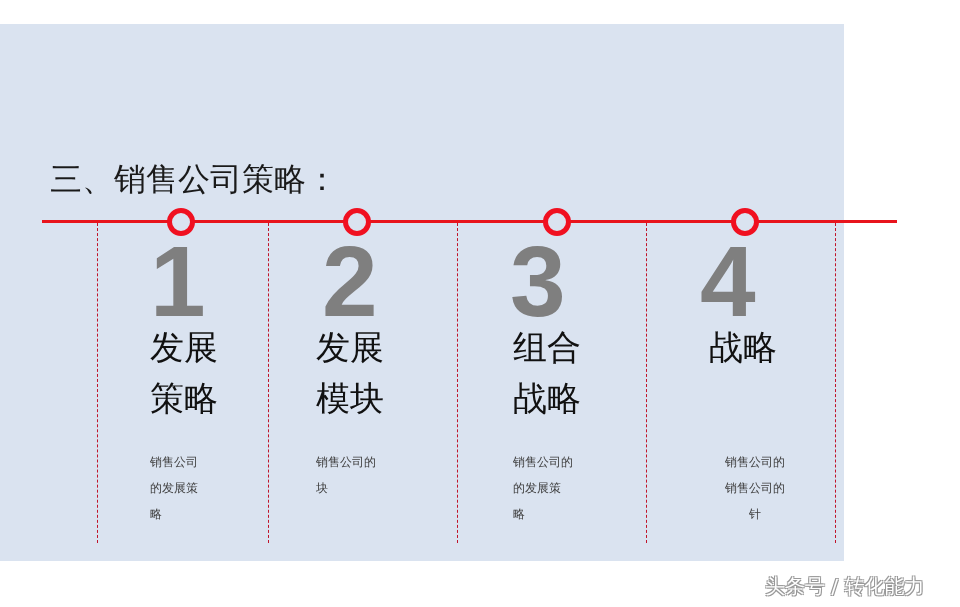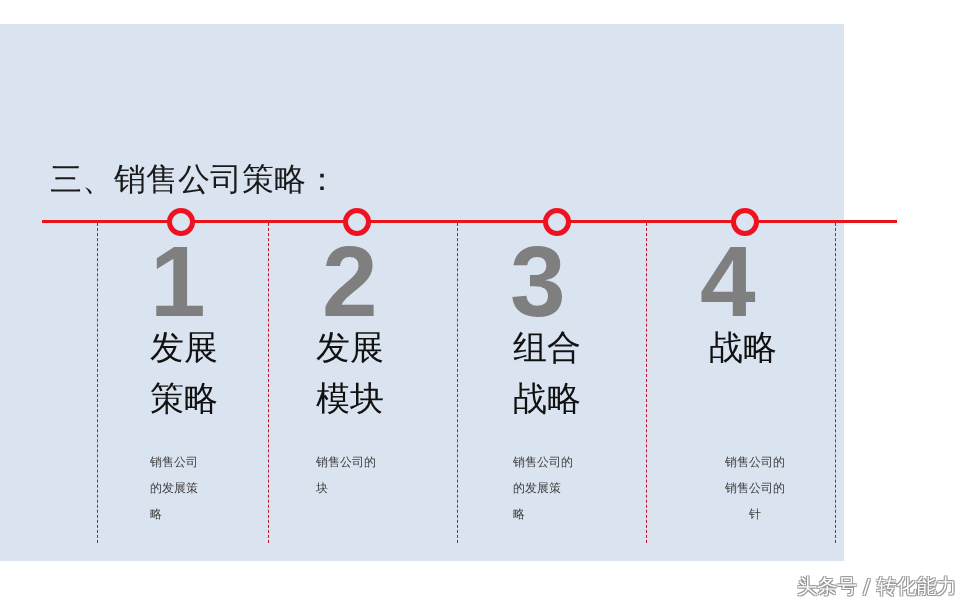--- a/index.html
+++ b/index.html
@@ -7,21 +7,21 @@
          font-family: "DejaVu Sans", "Liberation Sans", sans-serif; }
   .slide { position:absolute; left:0; top:0; width:844px; height:537px; background:#dae3f0;margin-top:24px; }
   .title { position:absolute; left:50px; top:134px; font-size:32px; color:#1a1a1a; letter-spacing:0px; white-space:nowrap; }
   .timeline { position:absolute; left:42px; top:196px; width:855px; height:3px; background:#e8141c; }
   .vline { position:absolute; top:199px; height:320px; width:0; border-left:1px dashed #c0142a; }
   .ring { position:absolute; width:18px; height:18px; border:5px solid #f01020; border-radius:50%; background:#dae3f0; box-sizing:content-box; }
   .num { position:absolute; font-family:"Liberation Sans", sans-serif; font-weight:bold; font-size:100px; line-height:100px; color:#7f7f7f; }
   .head { position:absolute; font-size:34px; line-height:51px; color:#111; width:120px; }
   .desc { position:absolute; font-size:12px; line-height:26px; color:#404040; width:110px; }
   .watermark { position:absolute; left:765px; top:573px; font-size:20px; color:#ffffff;
-               text-shadow: -1px -1px 0 #999, 1px -1px 0 #999, -1px 1px 0 #999, 1px 1px 0 #999; white-space:nowrap;margin-left:32px; }
+               text-shadow: -1px -1px 0 #999, 1px -1px 0 #999, -1px 1px 0 #999, 1px 1px 0 #999; white-space:nowrap; }
 </style>
 </head>
 <body>
 
 <div class="slide">
   <div class="title">三、销售公司策略：</div>
 
   <div class="timeline"></div>
 
   <div class="vline" style="left:97px"></div>

